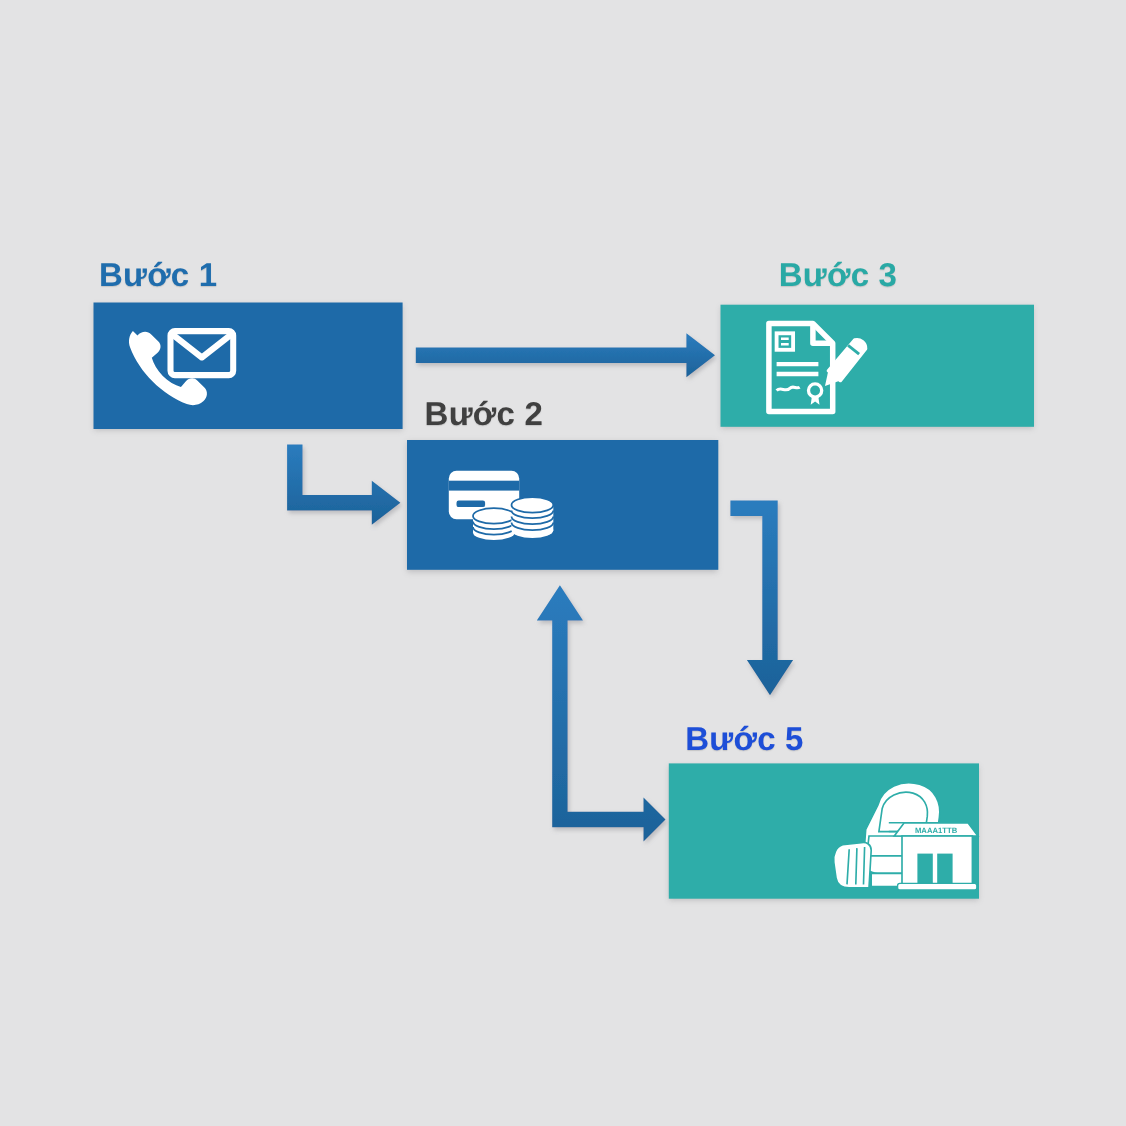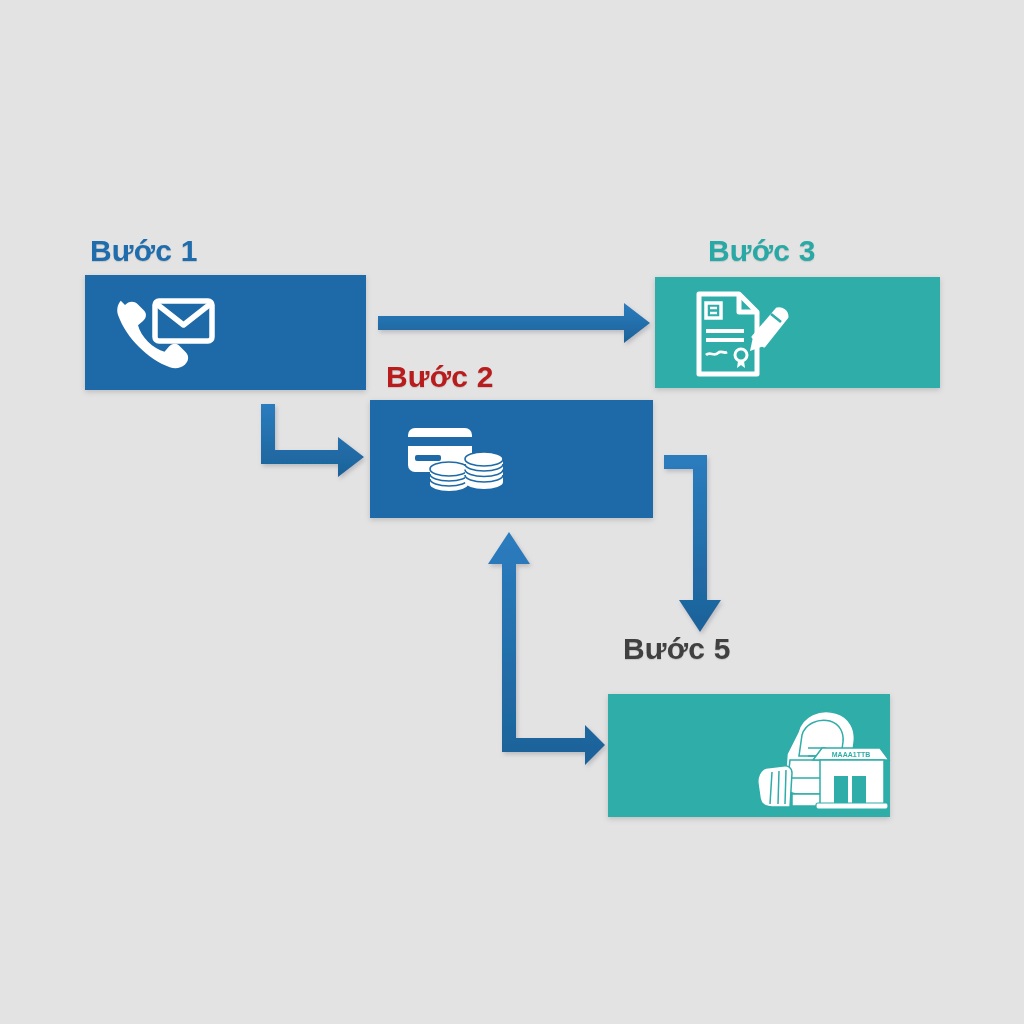--- a/index.html
+++ b/index.html
@@ -92,21 +92,21 @@
         </g>
 
         <g>
           <rect x="48" y="10" width="57" height="40" rx="4" ry="4" fill="none" stroke="#ffffff" stroke-width="5.5"></rect>
           <path d="M51 14 L76.5 34 L102 14" fill="none" stroke="#ffffff" stroke-width="5.5" stroke-linecap="round" stroke-linejoin="round"></path>
         </g>
       </svg>
     </div>
   </div>
 
-  <div class="step-label" style="left:386px; top:360px; color:#b91c1c;">Bước 2</div>
+  <div class="step-label" style="left:386px; top:360px; color:#404040;">Bước 2</div>
 
   <div class="step-box" style="left:370px; top:400px; width:283px; height:118px; background:#1e6aa8;">
     <div class="icon-wrap" style="left:35px; top:22px; width:110px; height:76px;">
       <svg viewBox="0 0 110 76" width="110" height="76">
 
         <g>
           <rect x="3" y="6" width="64" height="44" rx="7" ry="7" fill="#ffffff"></rect>
           <rect x="3" y="15" width="64" height="9" fill="#1e6aa8"></rect>
           <rect x="10" y="33" width="26" height="6" rx="2" fill="#1e6aa8"></rect>
         </g>
@@ -148,21 +148,21 @@
 
         <g>
           <path d="M60 48 L84 20 a8 8 0 0 1 10 8 L71 57 Z" fill="#ffffff" stroke="#ffffff" stroke-width="3" stroke-linejoin="round"></path>
           <path d="M60 48 L71 57 L57 62 Z" fill="#ffffff"></path>
           <path d="M78 25 L88 33" stroke="#2eada9" stroke-width="2.6"></path>
         </g>
       </svg>
     </div>
   </div>
 
-  <div class="step-label" style="left:623px; top:632px; color:#404040;">Bước 5</div>
+  <div class="step-label" style="left:623px; top:656px; color:#1d4ed8;">Bước 5</div>
 
   <div class="step-box" style="left:608px; top:694px; width:282px; height:123px; background:#2eada9;">
     <div class="icon-wrap" style="left:138px; top:8px; width:145px; height:110px;">
       <svg viewBox="0 0 145 110" width="145" height="110">
 
         <g fill="#ffffff" stroke="#2eada9" stroke-width="1.5">
           <path d="M52 30 c4 -16 22 -24 38 -19 c14 4 20 17 18 30 c-2 14 -4 30 -6 40
                    c-1 7 -8 11 -16 11 h-34 c-8 0 -13 -5 -13 -12 l2 -28 Z"></path>
           <path d="M56 33 c3 -11 16 -17 28 -14 c10 3 14 12 13 21 l-2 14 h-42 Z"></path>
           <path d="M44 58 h42 l-2 18 h-42 Z"></path>

